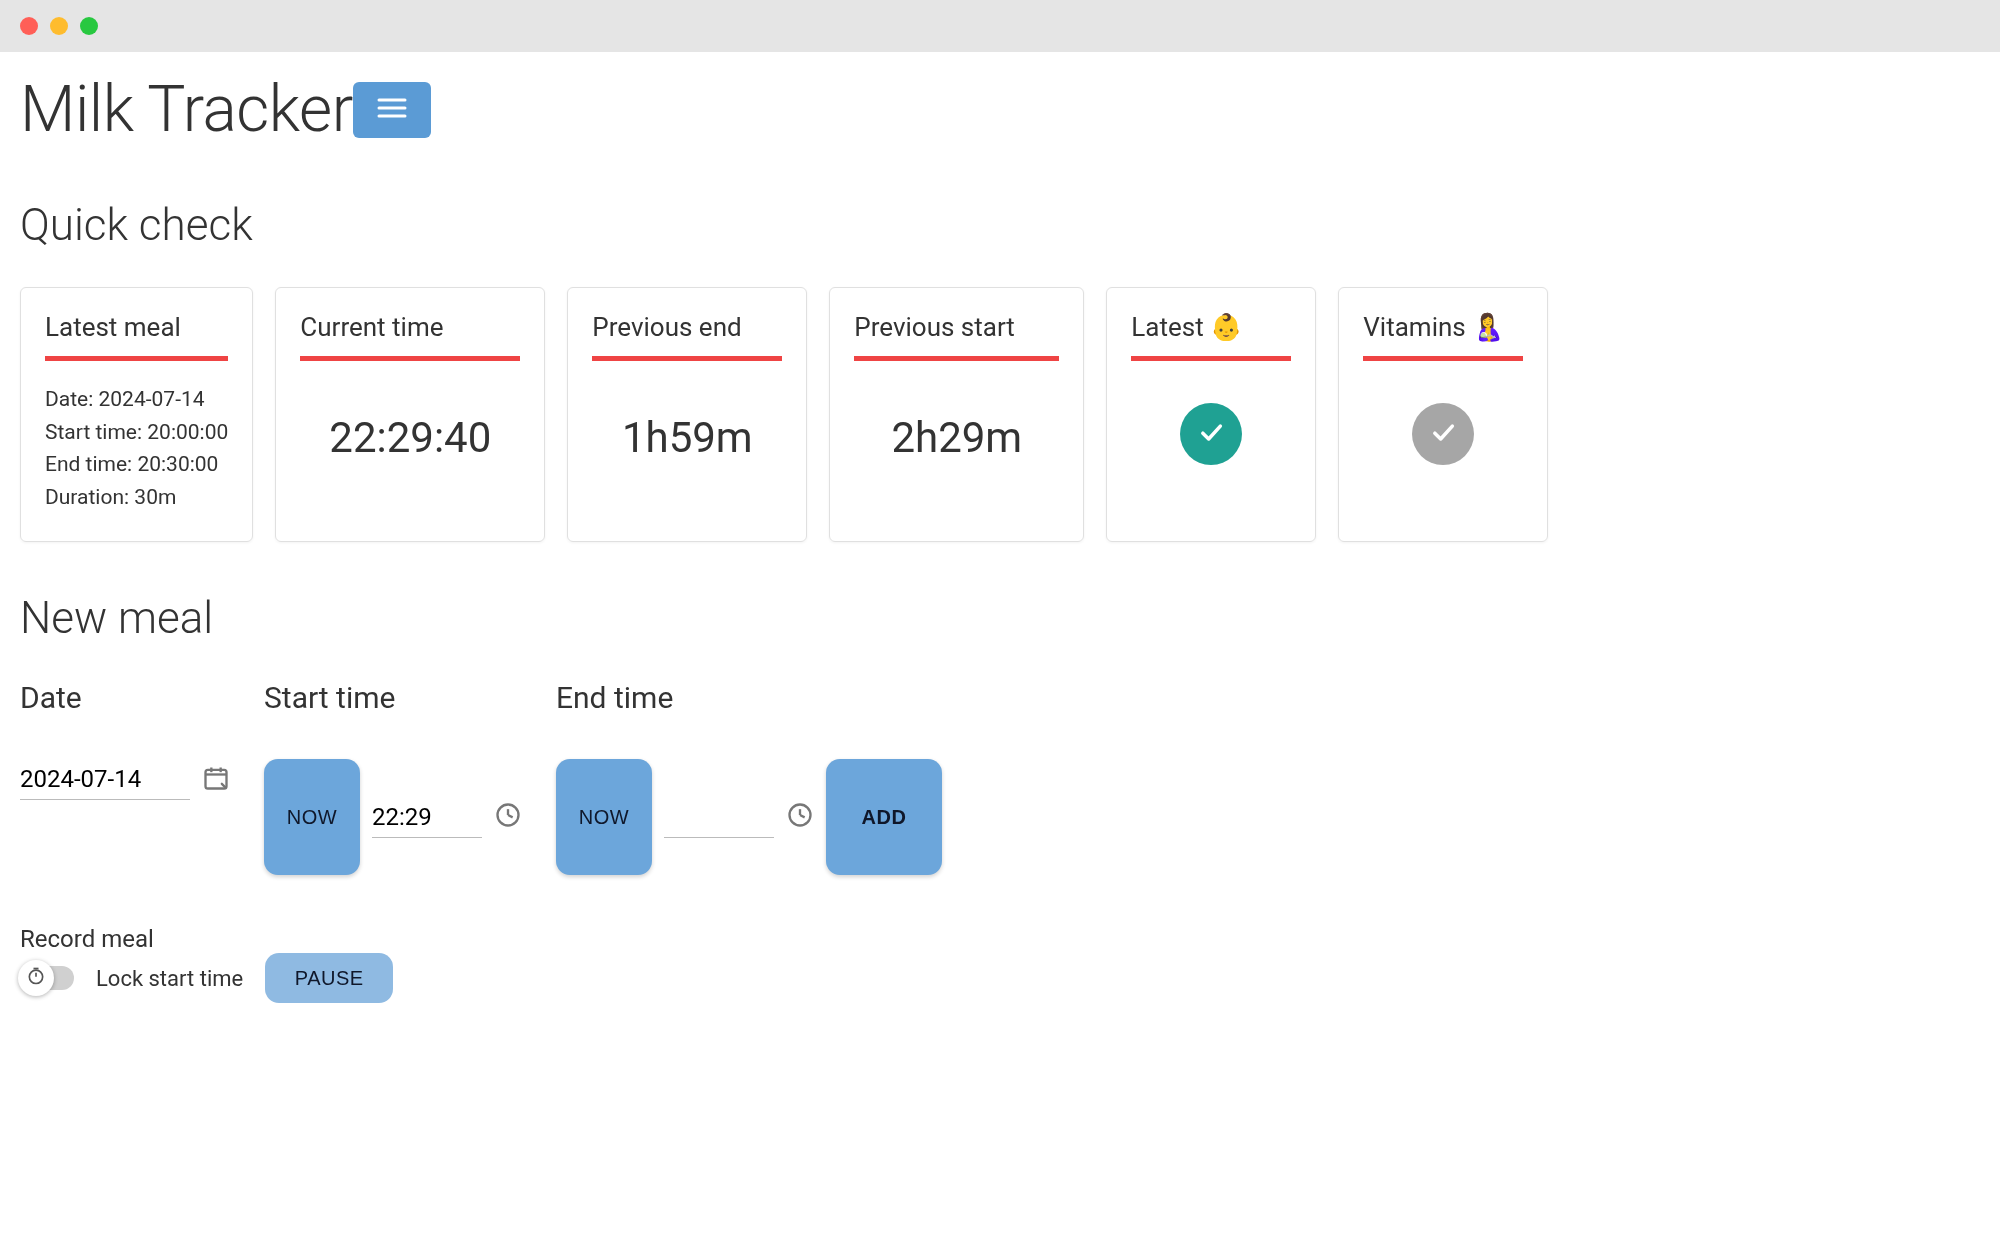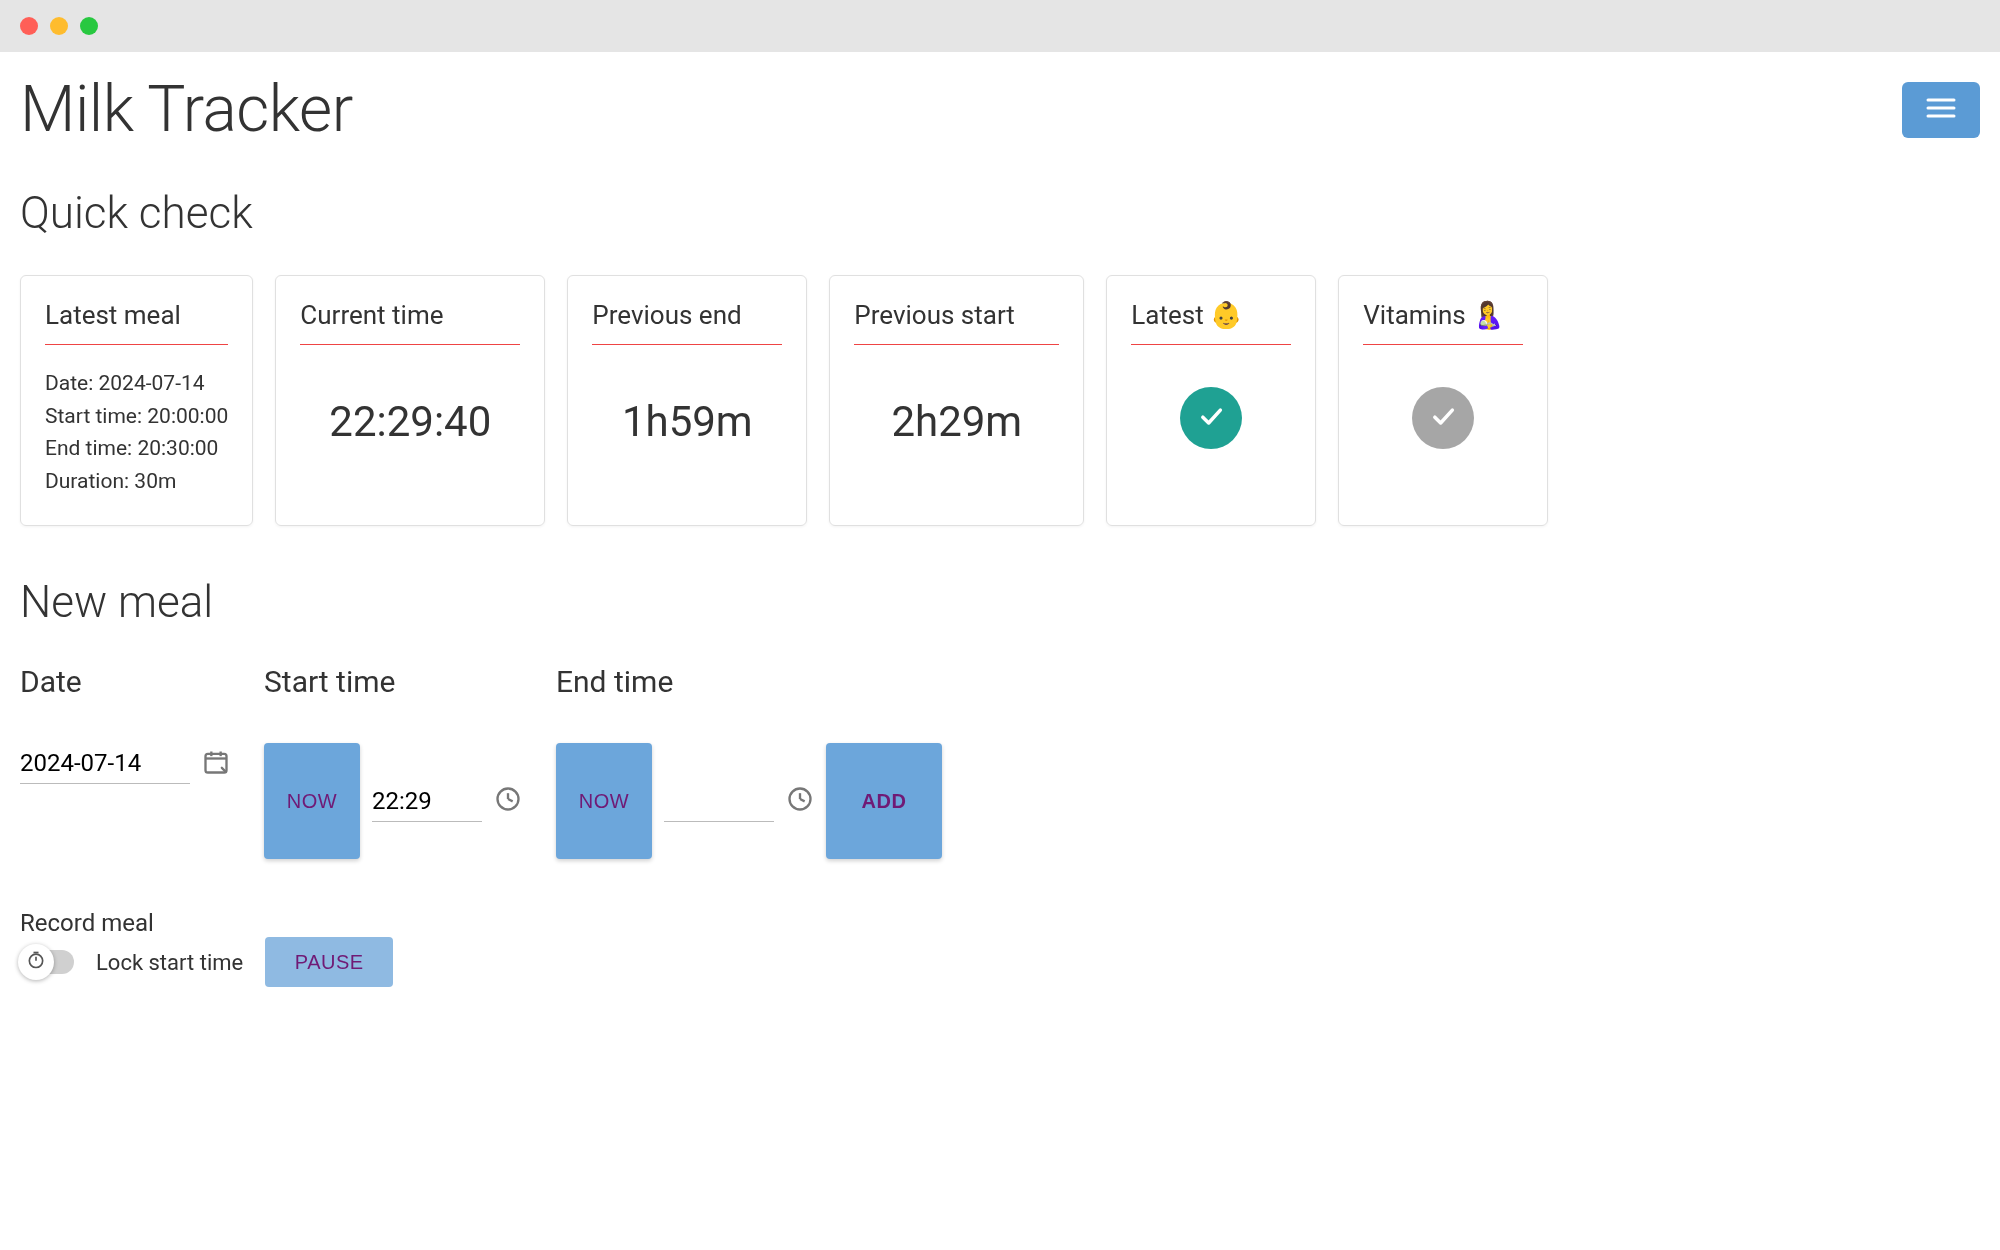--- a/index.html
+++ b/index.html
@@ -22,23 +22,22 @@
   }
   .tl-dot { width: 18px; height: 18px; border-radius: 50%; }
   .tl-red { background: #ff5f57; }
   .tl-yellow { background: #febc2e; }
   .tl-green { background: #28c840; }
 
   .app { padding: 20px 20px 0 20px; }
 
   .header-row {
     display: flex;
-    justify-content: space-between;
     align-items: center;
-    margin-bottom: 40px;
+    margin-bottom: 52px;
   }
   h1 { font-size: 64px; font-weight: 300; letter-spacing: -0.5px; }
   h2 { font-size: 44px; font-weight: 300; margin-bottom: 36px; }
   h4 { font-size: 24px; font-weight: 400; }
 
   .menu-btn {
     background: #5b9bd5;
     border: none;
     border-radius: 6px;
     width: 78px;
@@ -62,21 +61,21 @@
     box-shadow: 0 1px 3px rgba(0,0,0,0.05);
     min-width: 210px;
     display: flex;
     flex-direction: column;
   }
   .card .card-title {
     font-size: 26px;
     font-weight: 400;
     padding-bottom: 14px;
     margin-bottom: 22px;
-    border-bottom: 1px solid #ef4444;
+    border-bottom: 5px solid #ef4444;
     white-space: nowrap;
   }
   .card .big-value {
     font-size: 42px;
     font-weight: 400;
     text-align: center;
     margin-top: 30px;
     margin-bottom: 10px;
     white-space: nowrap;
   }
@@ -101,23 +100,23 @@
     font-size: 24px;
     padding: 6px 0;
     background: transparent;
     width: 170px;
     font-family: inherit;
   }
   .underline-field.narrow { width: 110px; }
   .icon-grey svg { stroke: #777; fill: none; }
   .btn {
     background: #6ca6db;
-    color: #701a75;
+    color: #0f172a;
     border: none;
-    border-radius: 4px;
+    border-radius: 14px;
     font-size: 20px;
     font-weight: 500;
     letter-spacing: 0.5px;
     cursor: pointer;
     box-shadow: 0 2px 4px rgba(0,0,0,0.18);
     display: flex; align-items: center; justify-content: center;
   }
   .btn-now   { width: 96px;  height: 116px; }
   .btn-add   { width: 116px; height: 116px; font-weight: bold; }
   .btn-pause { width: 128px; height: 50px; background: #8fbae2; box-shadow: none; }

